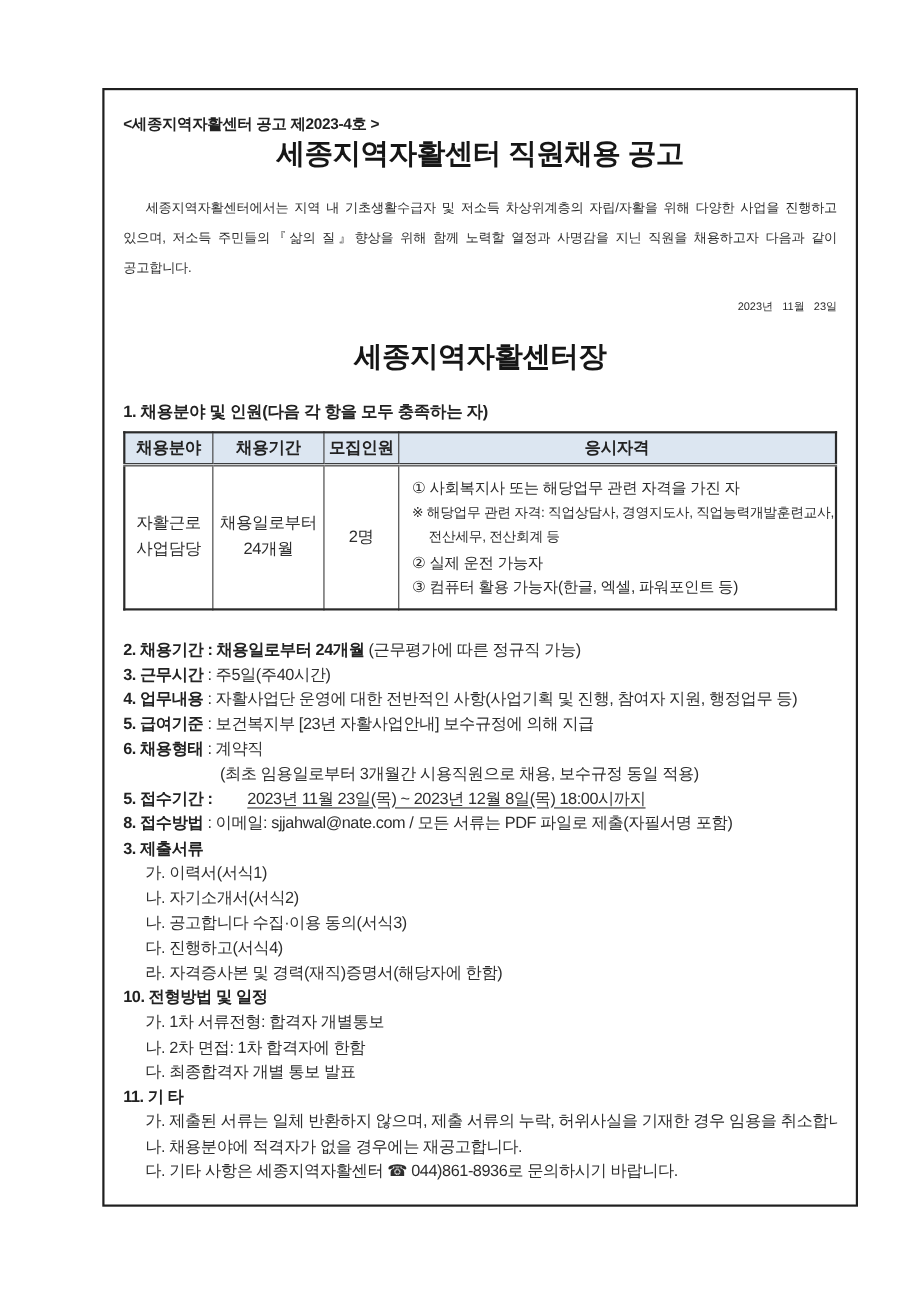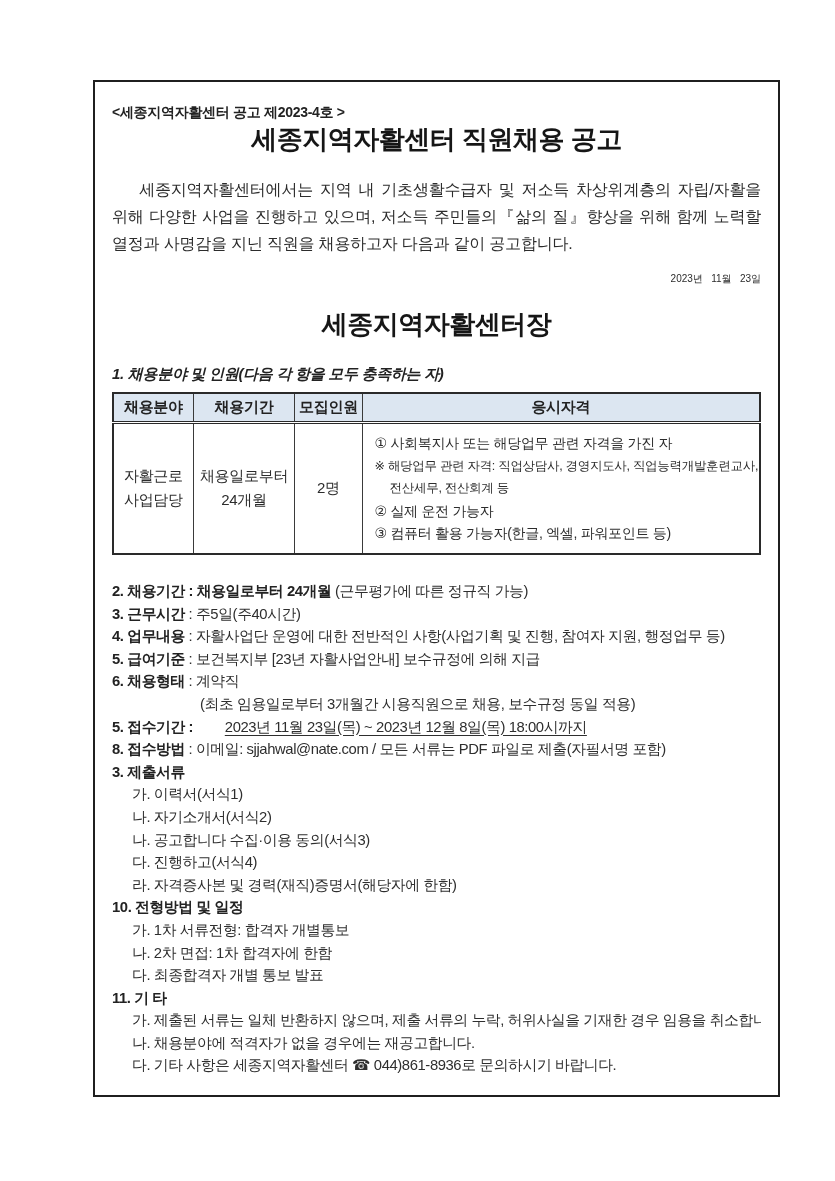--- a/index.html
+++ b/index.html
@@ -36,21 +36,21 @@
   }
   .title {
     text-align: center;
     font-size: 26px;
     font-weight: 800;
     color: #161616;
     letter-spacing: -0.5px;
   }
   .intro {
     margin-top: 19px;
-    font-size: 16px;
+    font-size: 12px;
     line-height: 27px;
     color: #2c2c2c;
     text-align: justify;
     text-indent: 1.7em;
     letter-spacing: -0.2px;
     word-break: keep-all;
   }
   .date {
     margin-top: 15px;
     text-align: right;
@@ -66,21 +66,20 @@
     color: #161616;
     letter-spacing: -0.5px;
   }
   .sec1 {
     margin-top: 23px;
     font-size: 15px;
     font-weight: 700;
     color: #222222;
     letter-spacing: -0.3px;
     white-space: pre;
-    font-style: italic;
   }
   table.recruit-table {
     margin-top: 8px;
     width: 100%;
     border-collapse: collapse;
     border: 2px solid #2a2a2a;
     table-layout: fixed;
   }
   table.recruit-table th {
     border: 1px solid #3a3a3a;

